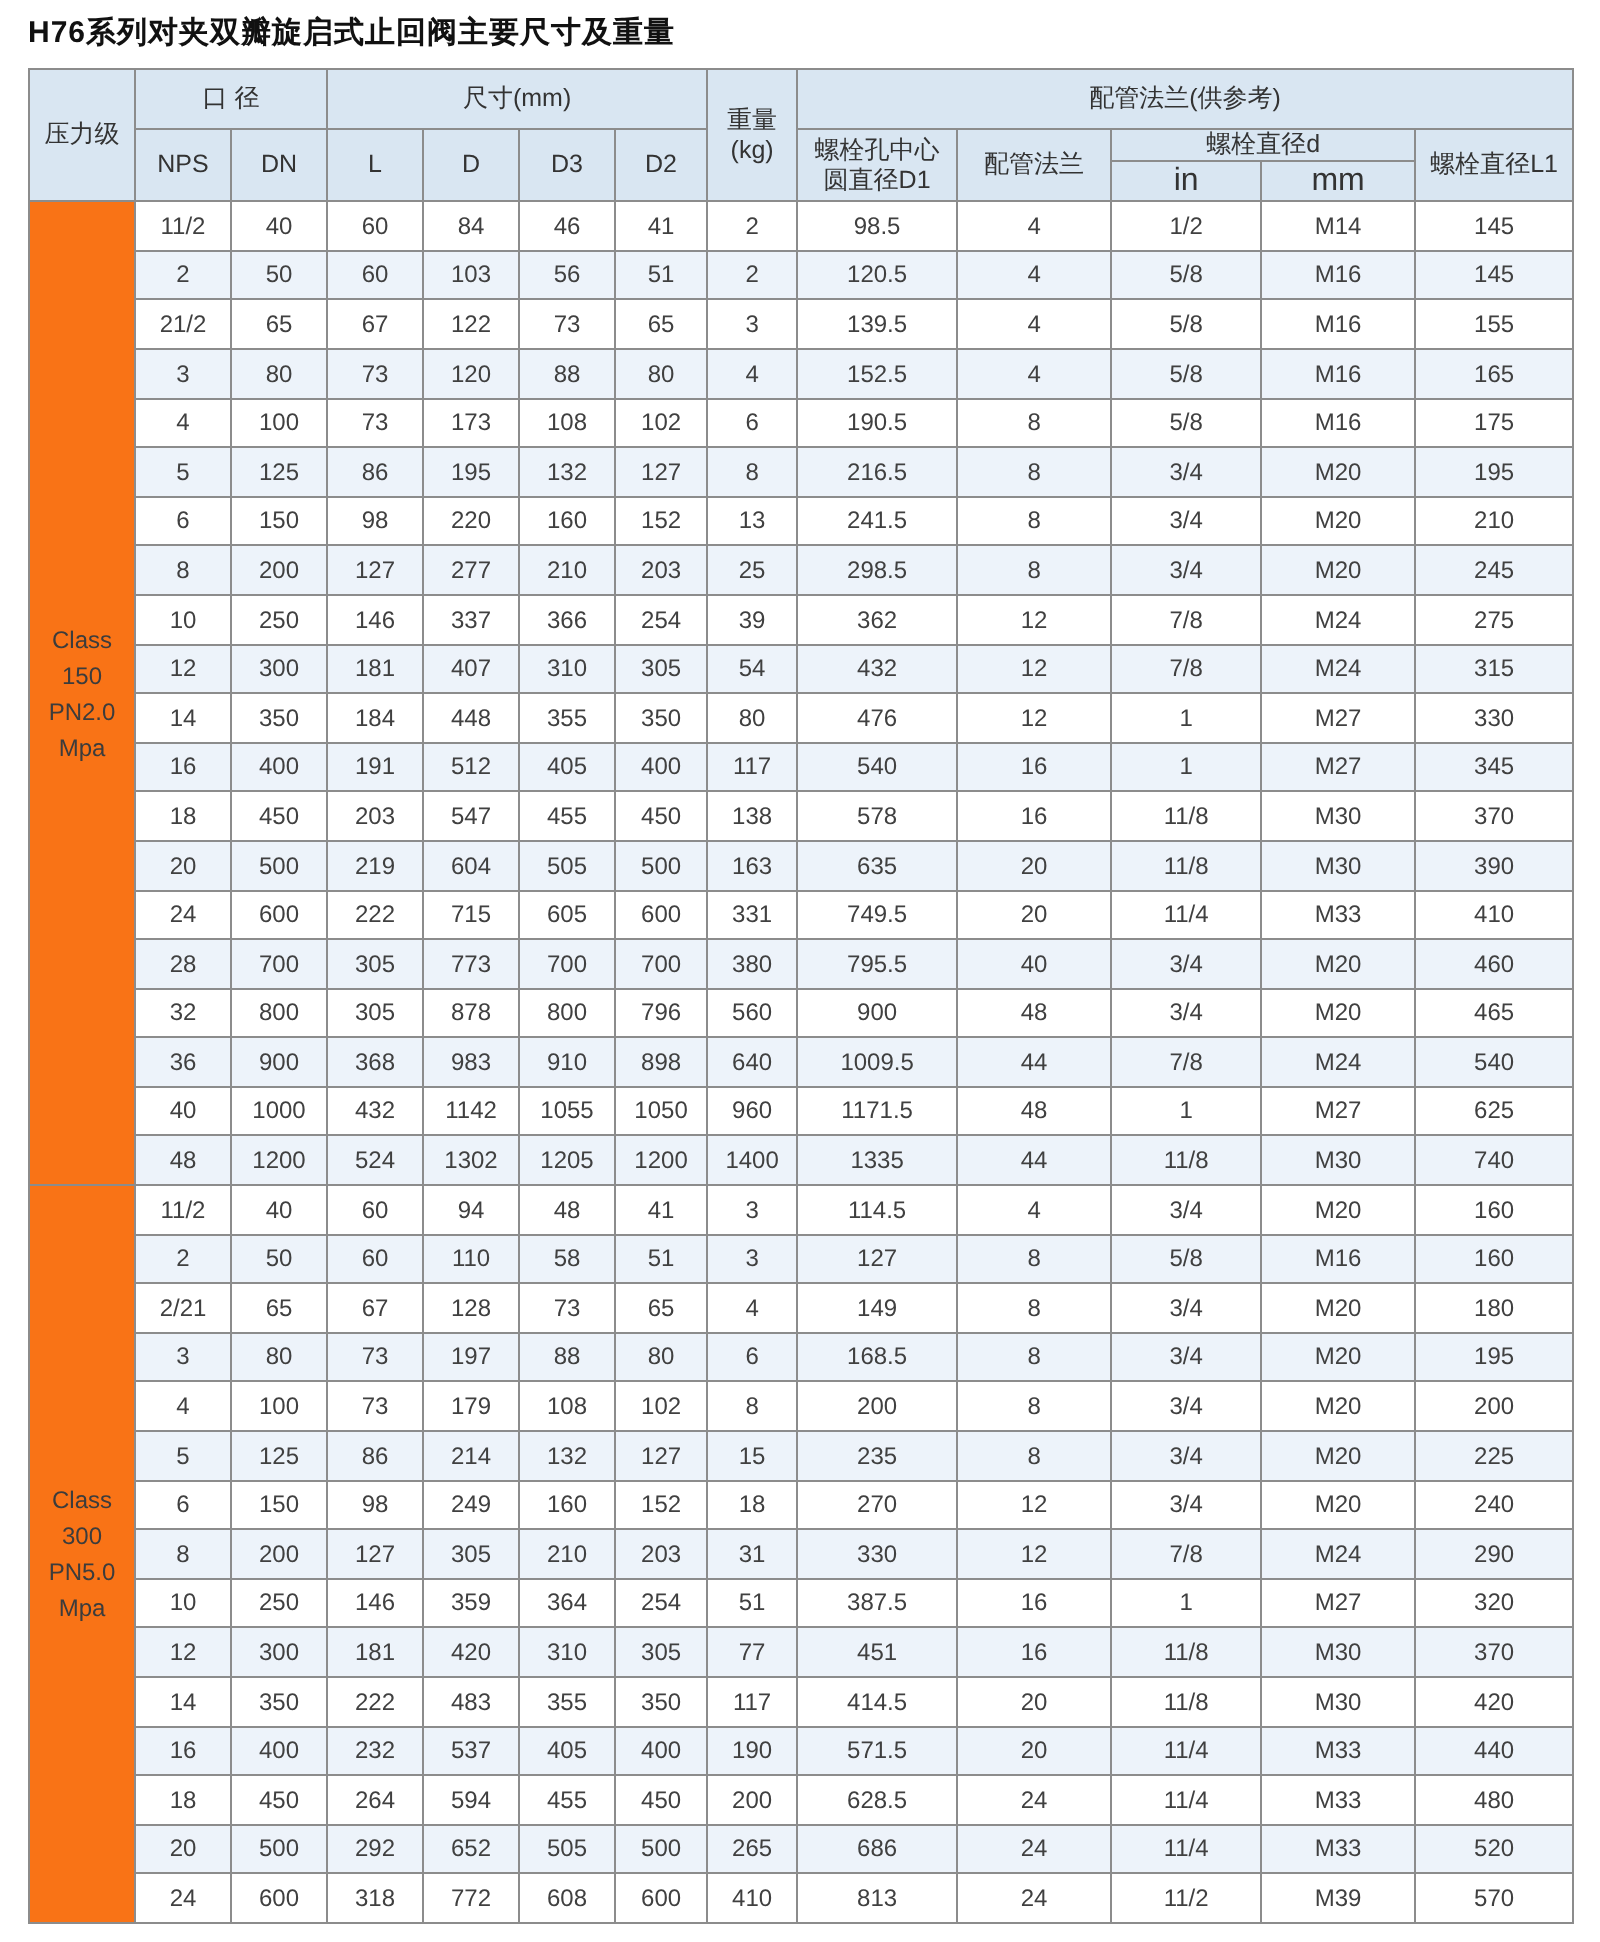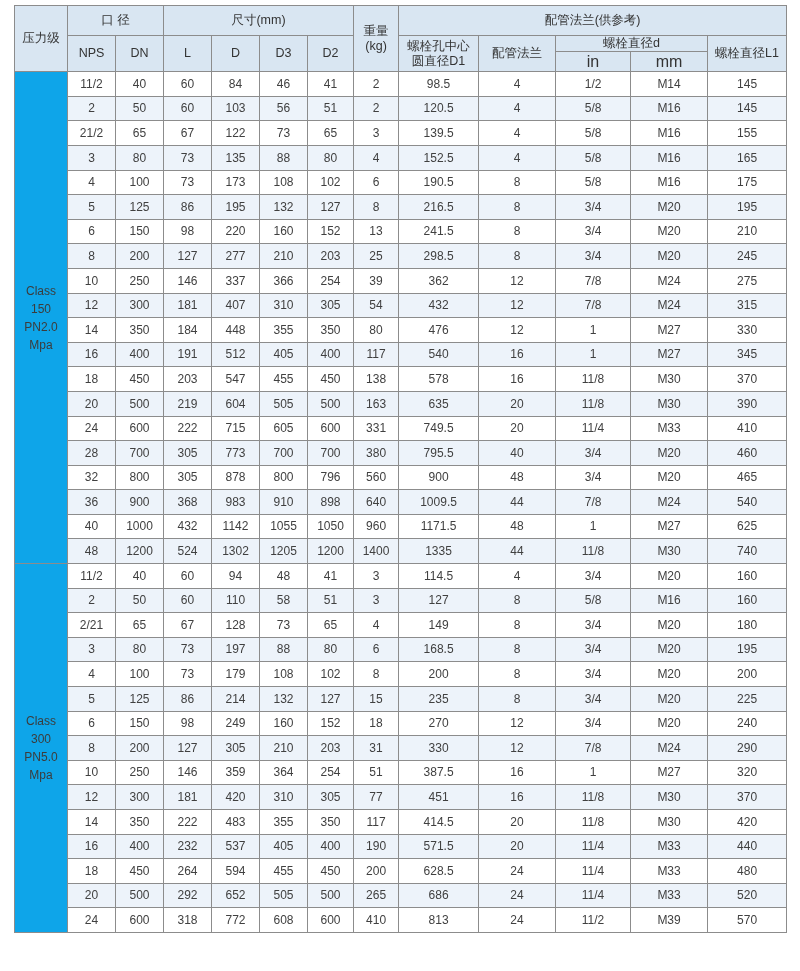--- a/index.html
+++ b/index.html
@@ -44,31 +44,32 @@
     font-weight: normal;
     color: #333333;
     font-size: 12.5px;
   }
   thead tr.h1 th { height: 29px; }
   thead tr.h2 th { height: 13px; }
   thead tr.h3 th { height: 14px; font-size: 16px; }
   tbody td { height: 23.6px; background: #ffffff; }
   tbody tr.stripe td { background: #edf3fa; }
   tbody td.pressure-cell {
-    background: #0ea5e9;
+    background: #f97316;
     font-size: 12px;
     color: #3c3c3c;
     line-height: 1.5;
     margin-top: 24px;
   }
 </style>
 </head>
 <body>
 
 <div class="page">
+  <h1 class="title">H76系列对夹双瓣旋启式止回阀主要尺寸及重量</h1>
 
   <table class="spec">
     <colgroup>
       <col style="width:53px">
         <col style="width:48px">
         <col style="width:48px">
       <col style="width:48px">
         <col style="width:48px">
         <col style="width:48px">
       <col style="width:46px">
@@ -150,21 +151,21 @@
           <td>139.5</td>
           <td>4</td>
           <td>5/8</td>
           <td>M16</td>
           <td>155</td>
         </tr>
         <tr class="stripe">
           <td>3</td>
           <td>80</td>
           <td>73</td>
-          <td>135</td>
+          <td>120</td>
           <td>88</td>
           <td>80</td>
           <td>4</td>
           <td>152.5</td>
           <td>4</td>
           <td>5/8</td>
           <td>M16</td>
           <td>165</td>
         </tr>
         <tr>

